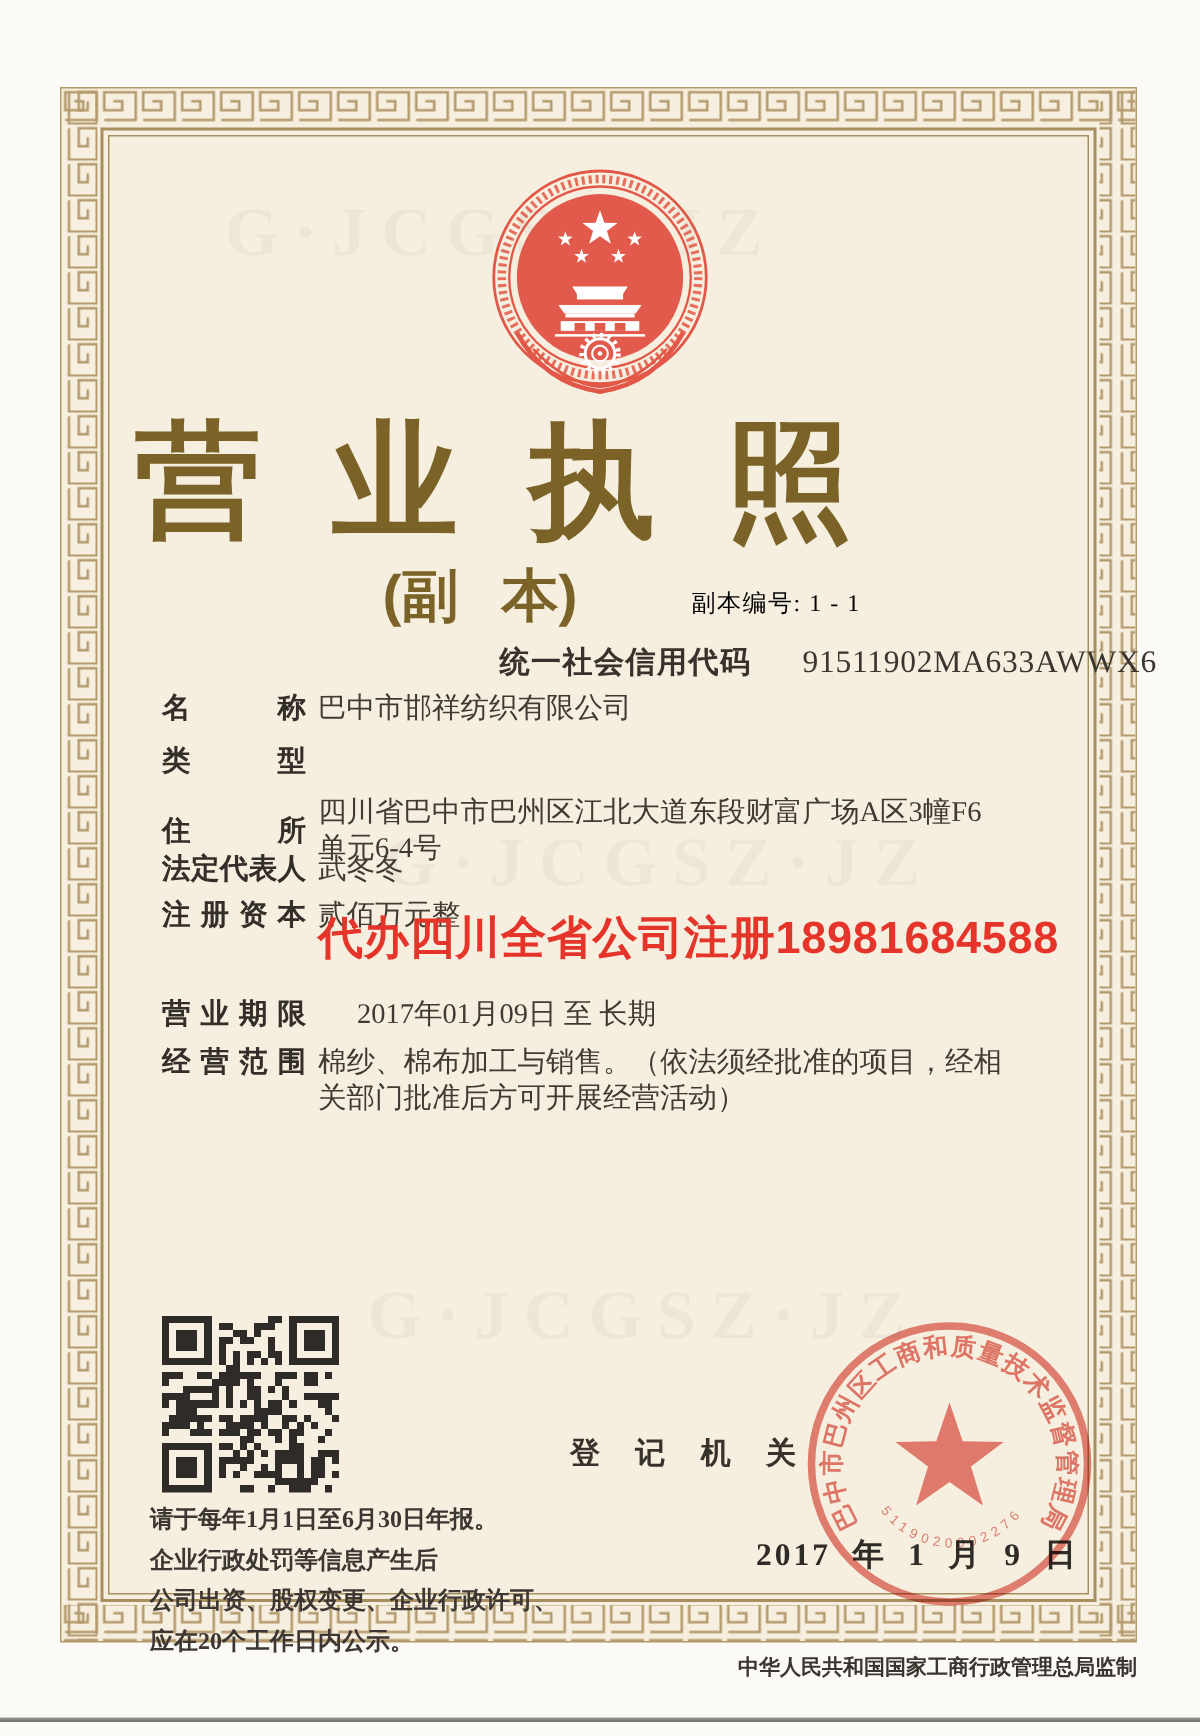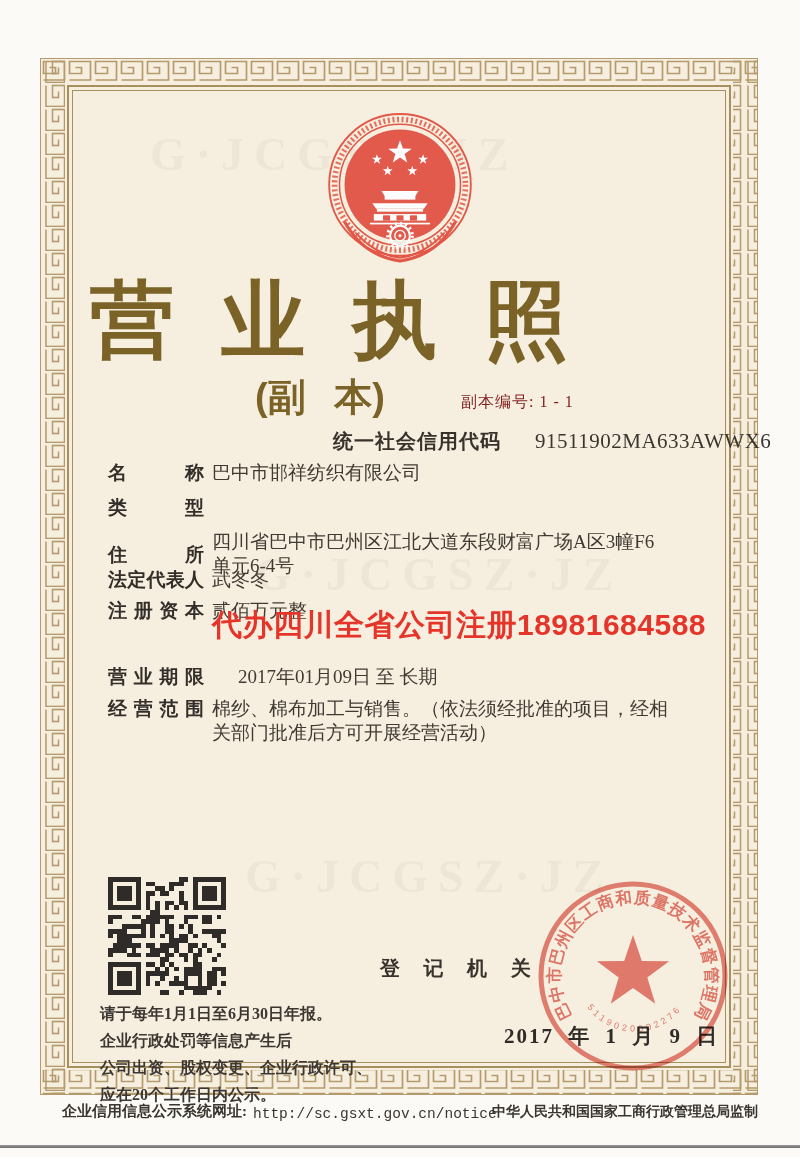--- a/index.html
+++ b/index.html
@@ -16,21 +16,21 @@
   
   .wm{position:absolute;font-family:"Liberation Serif",serif;font-weight:700;
       font-size:46px;letter-spacing:10px;color:#6f6a58;opacity:0.06;white-space:nowrap;}
 
   
   .emblem{position:absolute;left:323px;top:112px;width:154px;height:158px;}
   .title{position:absolute;left:0;top:264px;width:660px;text-align:center;
          font-size:84px;font-weight:900;color:#7b6327;word-spacing:20px;letter-spacing:2px;}
   .subtitle{position:absolute;left:0;top:372px;width:640px;text-align:center;
             font-size:38px;font-weight:800;color:#7b6327;word-spacing:18px;}
-  .copyno{position:absolute;left:461px;top:392px;font-size:16px;color:#7f1d1d;
+  .copyno{position:absolute;left:461px;top:392px;font-size:16px;color:#000000;
           font-family:"Liberation Serif",serif;letter-spacing:1px;text-align:right;}
   .codeline{position:absolute;left:333px;top:428px;display:flex;align-items:baseline;gap:34px;}
   .codeline .lbl{font-size:20px;font-weight:800;color:#37322c;letter-spacing:1px;}
   .codeline .val{font-size:21px;color:#3a352f;font-family:"Liberation Serif","DejaVu Serif",serif;letter-spacing:0.5px;}
 
   
   .frow{position:absolute;left:108px;display:flex;align-items:flex-start;width:560px;}
   .frow.center{align-items:center;}
   .flabel{width:96px;flex:0 0 96px;font-size:19px;font-weight:800;color:#332e29;
           text-align:justify;text-align-last:justify;line-height:23px;}
@@ -500,20 +500,16 @@
     <circle cx="105" cy="100" r="92" fill="none" stroke="#dd544a" stroke-width="5" opacity="0.8"></circle>
     <polygon points="105,59 113.8,84.9 141.1,85.3 119.3,101.6 127.3,127.7 105,112 82.7,127.7 90.7,101.6 68.9,85.3 96.2,84.9" fill="#dd544a" opacity="0.82"></polygon>
     <text font-size="16.5" fill="#dd544a" opacity="0.85" font-weight="700" font-family="Liberation Sans, sans-serif" letter-spacing="1">
       <textPath href="#sealArc" startOffset="2">巴中市巴州区工商和质量技术监督管理局</textPath>
     </text>
     <text font-size="9" fill="#dd544a" opacity="0.8" letter-spacing="3.5" font-family="Liberation Sans, sans-serif">
       <textPath href="#sealNumArc" startOffset="4">5119020002276</textPath>
     </text>
   </svg>
 
-  <div class="footer-left">
-    <span class="cjk">企业信用信息公示系统网址:</span>
-    <span class="url">http://sc.gsxt.gov.cn/notice</span>
-  </div>
   <div class="footer-right">中华人民共和国国家工商行政管理总局监制</div>
 
   <div class="scan-edge"></div>
 </div>
 
 </body></html>

